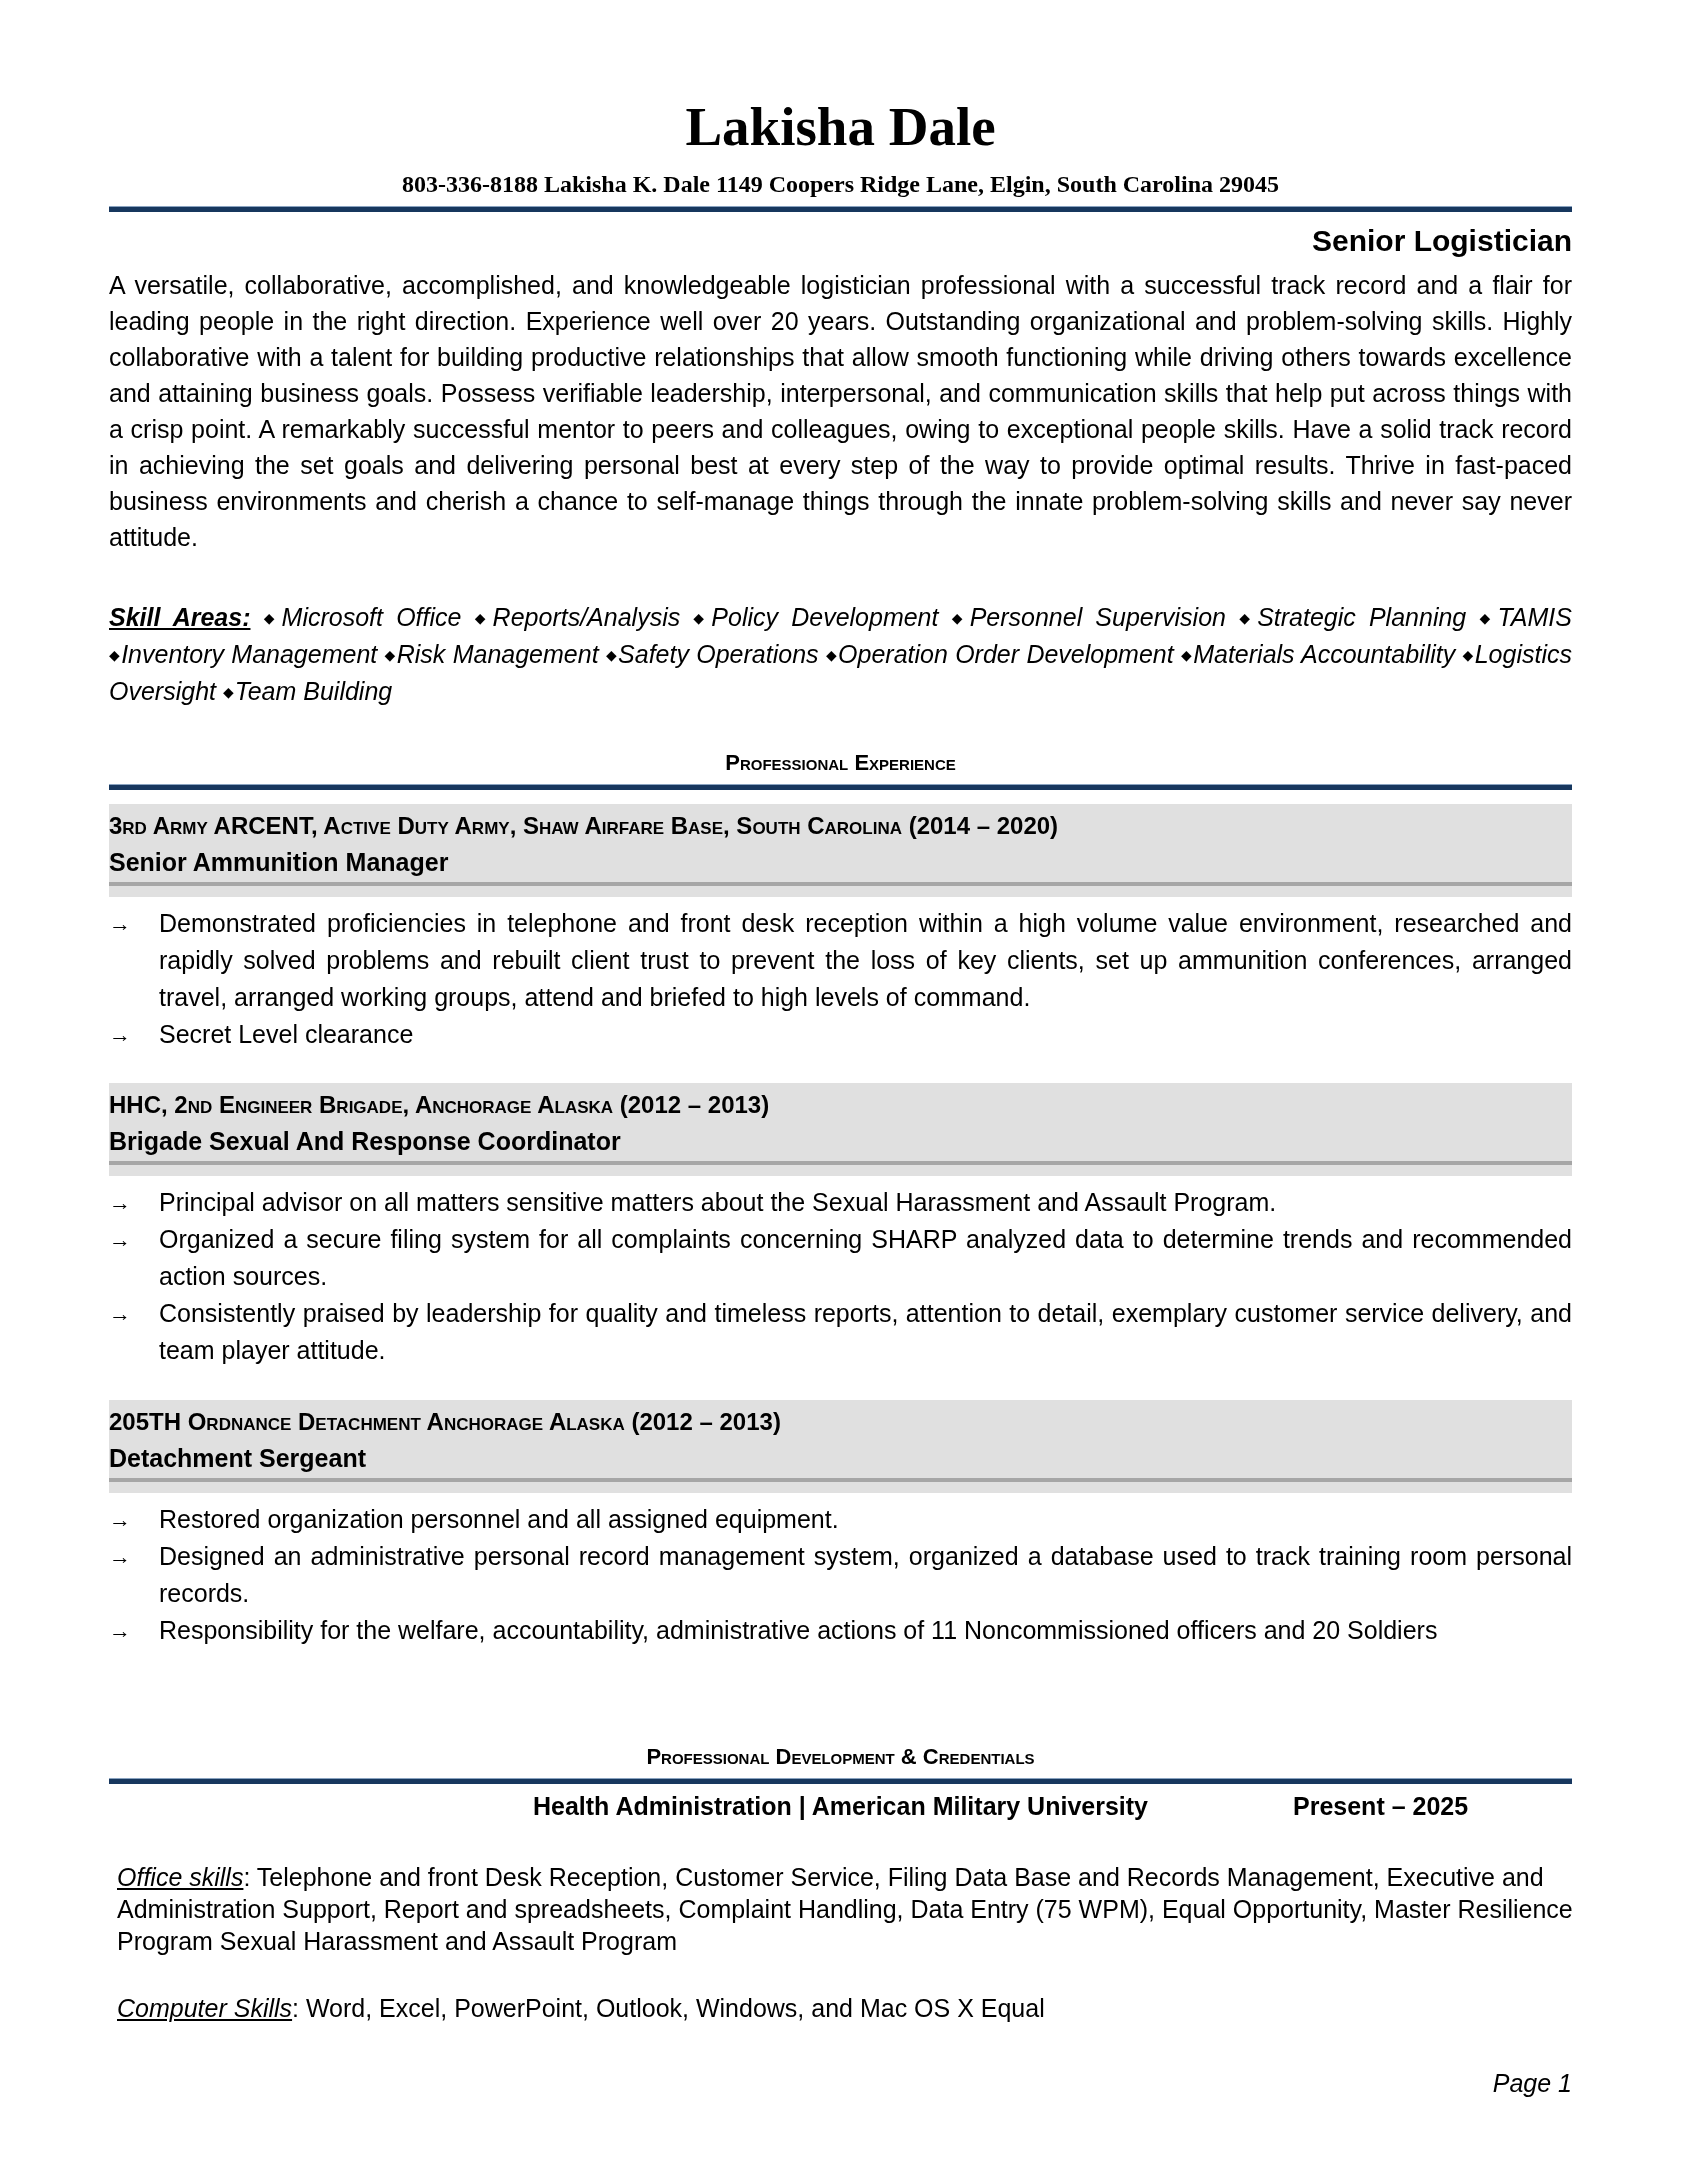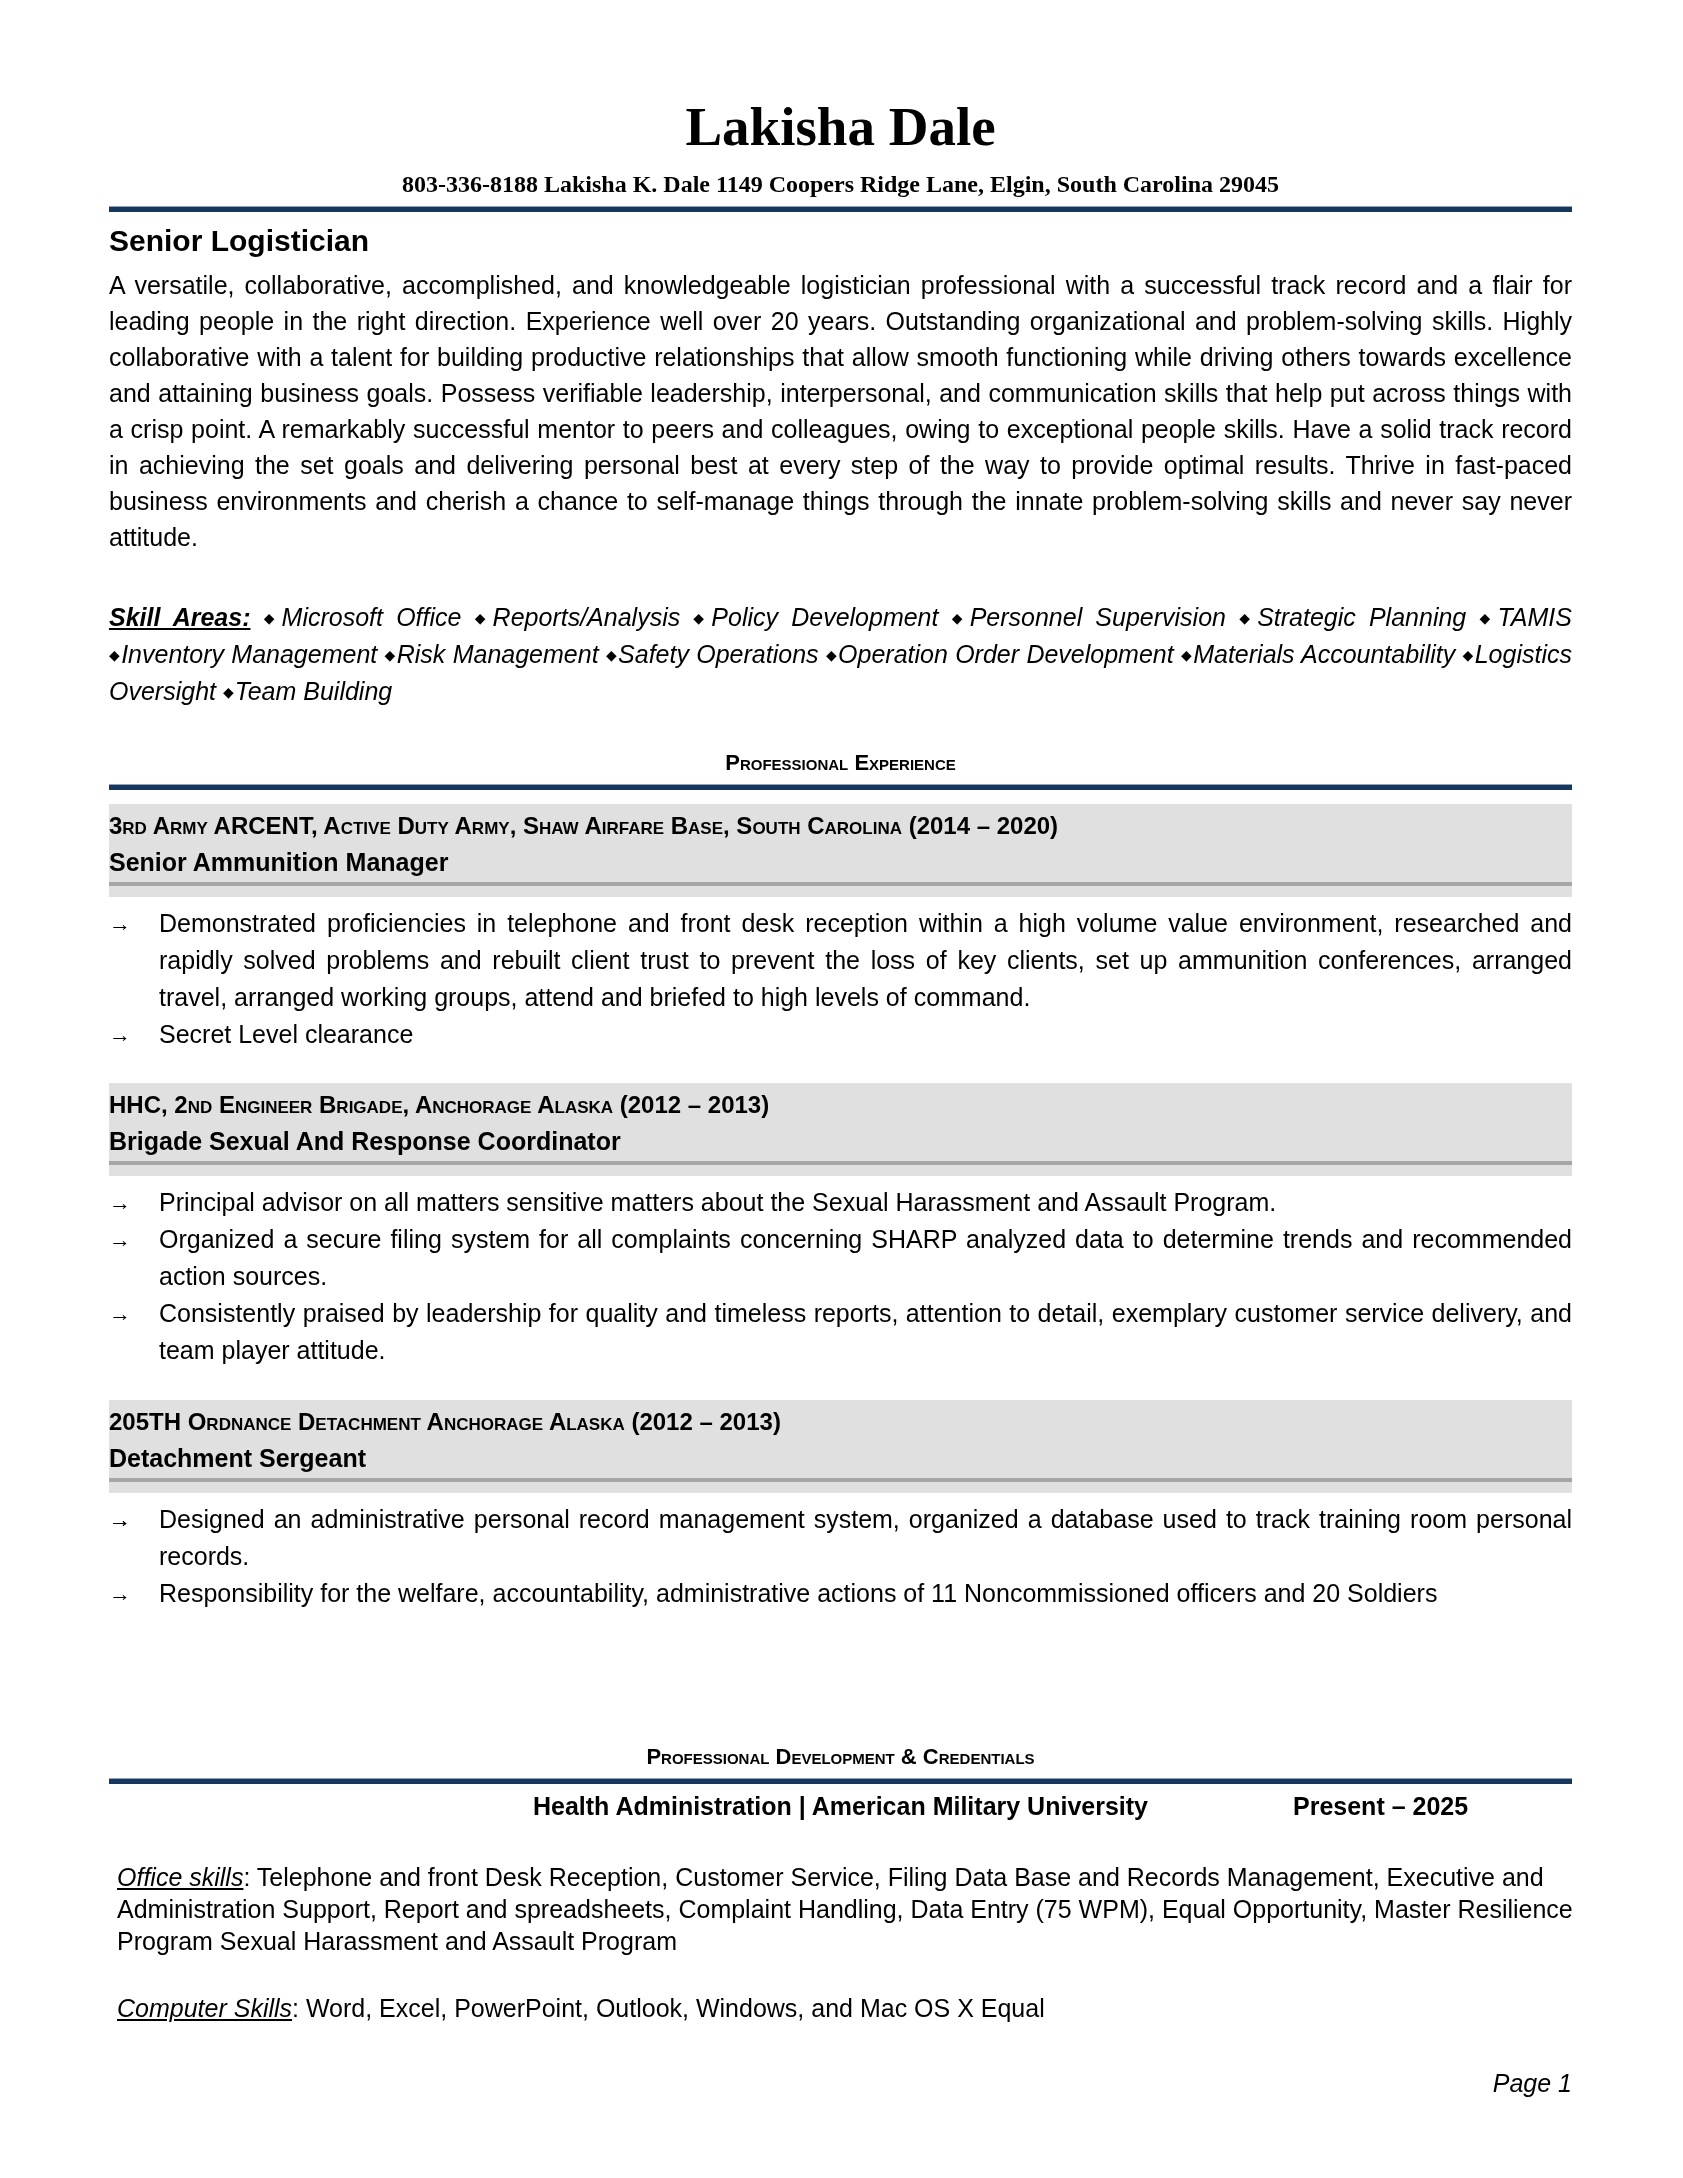--- a/index.html
+++ b/index.html
@@ -1,21 +1,21 @@
 <!DOCTYPE html>
 <html><head>
 <meta charset="utf-8">
 <style>
   html,body{margin:0;padding:0;background:#fff;}
   body{width:1683px;height:2178px;position:relative;overflow:hidden;color:#000;font-family:"Liberation Sans",sans-serif;}
   .page{position:absolute;left:109px;top:0;width:1463px;}
   .name{position:absolute;top:95px;left:0;width:1463px;text-align:center;font-family:"Liberation Serif",serif;font-weight:bold;font-size:55px;line-height:63px;}
   .contact{position:absolute;top:170px;left:0;width:1463px;text-align:center;font-family:"Liberation Serif",serif;font-weight:bold;font-size:24px;line-height:28px;}
   .rule{position:absolute;left:0;width:1463px;height:5px;background:#17375e;border-top:1px solid #8aa3c0;}
-  .title{position:absolute;top:223px;left:0;width:1463px;text-align:left;font-weight:bold;font-size:30px;line-height:36px;}
+  .title{position:absolute;top:223px;left:0;width:1463px;text-align:right;font-weight:bold;font-size:30px;line-height:36px;}
   .summary{position:absolute;top:267px;left:0;width:1463px;font-size:25px;line-height:36px;text-align:justify;margin:0;}
   .skills{position:absolute;top:599px;left:0;width:1463px;font-size:25px;line-height:36px;text-align:justify;font-style:italic;margin:0;}
   .skills .lbl{font-weight:bold;text-decoration:underline;}
   .skills .dia{font-style:normal;font-size:14px;vertical-align:3px;margin-right:1px;}
   .sect{position:absolute;left:0;width:1463px;text-align:center;font-weight:bold;font-size:22px;line-height:26px;font-variant:small-caps;}
   .job{position:absolute;left:0;width:1463px;}
   .jobhead{background:#e0e0e0;height:93px;position:relative;}
   .jobhead .org{position:absolute;top:6px;left:0;font-weight:bold;font-size:24px;line-height:32px;font-variant:small-caps;text-align:center;}
   .jobhead .role{position:absolute;top:42px;left:0;font-weight:bold;font-size:25px;line-height:32px;}
   .jobhead .gline{position:absolute;left:0;right:0;top:78px;height:4px;background:#a6a6a6;}
@@ -71,21 +71,21 @@
     </ul>
   </div>
 
   <div class="job" style="top:1400px">
     <div class="jobhead">
       <div class="org">205TH Ordnance Detachment Anchorage Alaska (2012 – 2013)</div>
       <div class="role">Detachment Sergeant</div>
       <div class="gline"></div>
     </div>
     <ul class="bul">
-      <li><span class="arr">→</span></li>
+      <li><span class="arr">→</span><span>Restored organization personnel and all assigned equipment.</span></li>
       <li><span class="arr">→</span><span>Designed an administrative personal record management system, organized a database used to track training room personal records.</span></li>
       <li><span class="arr">→</span><span>Responsibility for the welfare, accountability, administrative actions of 11 Noncommissioned officers and 20 Soldiers</span></li>
     </ul>
   </div>
 
   <div class="sect" style="top:1744px">Professional Development &amp; Credentials</div>
   <div class="rule" style="top:1778px"></div>
 
   <div class="edu">
     <span>Health Administration | American Military University</span>

